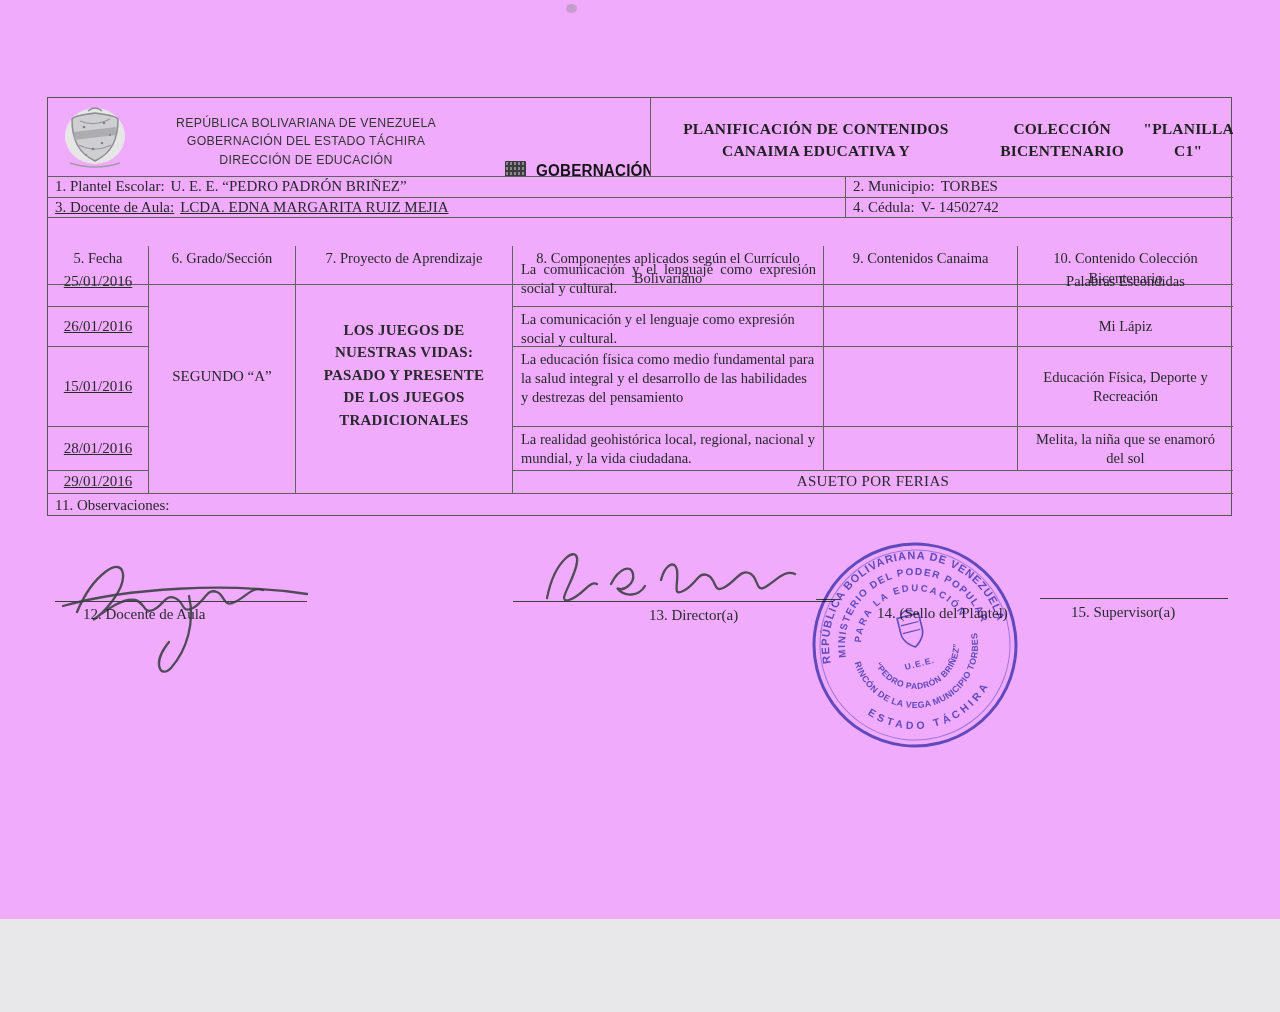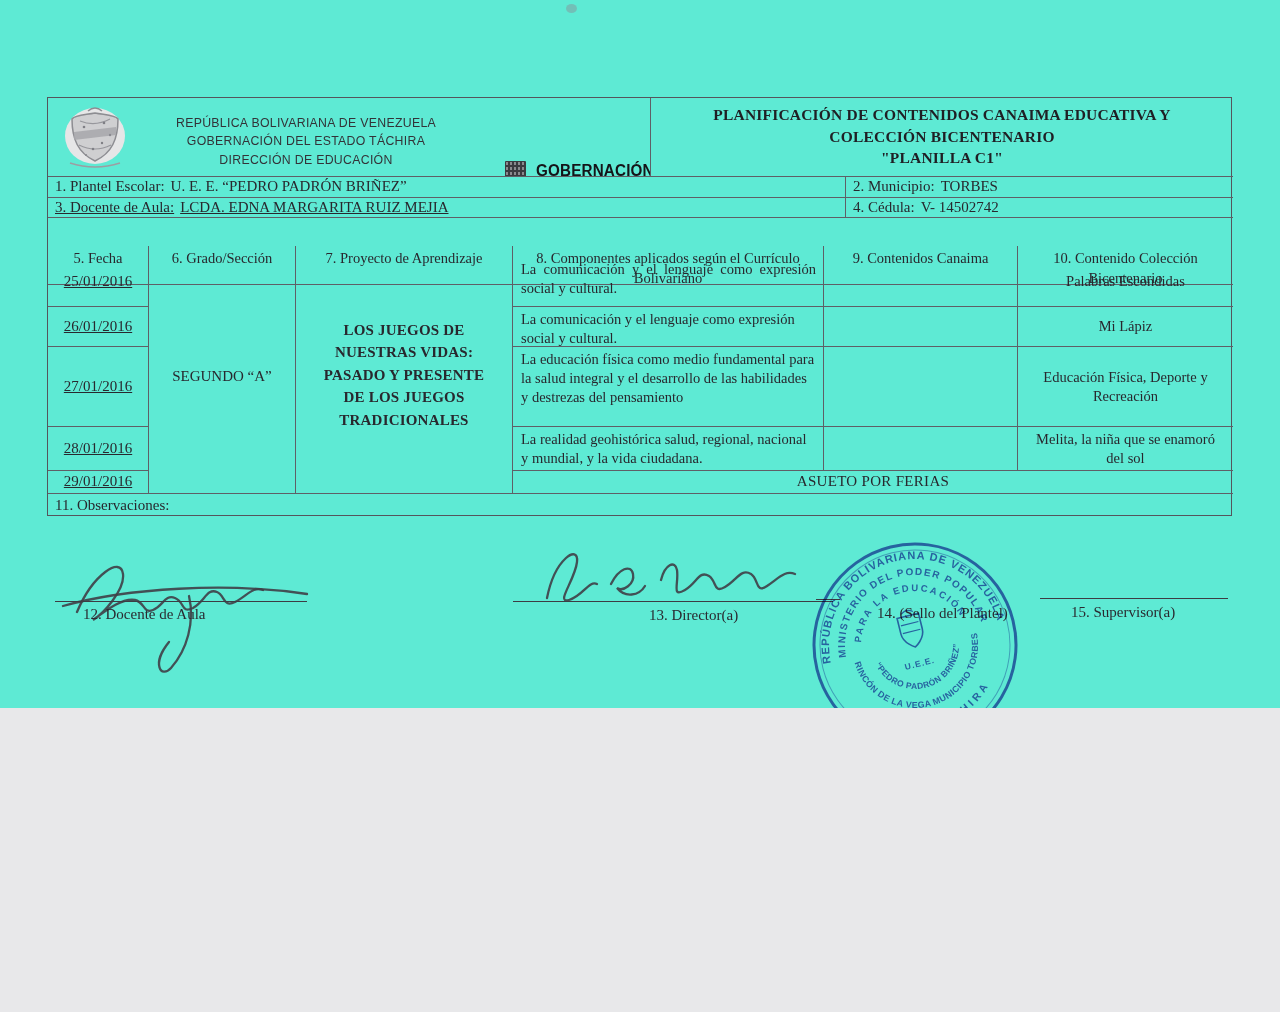--- a/index.html
+++ b/index.html
@@ -1,16 +1,16 @@
 <!DOCTYPE html>
 <html><head>
 <meta charset="utf-8">
 <style>
   html,body{margin:0;padding:0;background:#e8e8ea;}
-  .page{position:relative;width:1280px;height:708px;background:#5eead4;overflow:hidden;
+  .page{position:relative;width:1280px;height:919px;background:#f0abfc;overflow:hidden;
         font-family:"Liberation Serif",serif;color:#28282e;}
   
   .form{position:absolute;left:47px;top:97px;width:1185px;height:419px;
         border:1.6px solid #55555c;box-sizing:border-box;}
   .c{position:absolute;box-sizing:border-box;border-right:1.3px solid #5f5f66;
      border-bottom:1.3px solid #5f5f66;font-size:15px;line-height:1.3;overflow:hidden;}
   .nr{border-right:none!important;}
   .nb{border-bottom:none!important;}
   .vcenter{display:flex;align-items:center;justify-content:center;text-align:center;}
   .field{display:flex;align-items:center;padding:0 0 0 7px;white-space:nowrap;}
@@ -29,21 +29,21 @@
            letter-spacing:.3px;color:#333338;}
   .goblogo{position:absolute;left:457px;top:20px;display:flex;gap:10px;align-items:flex-start;margin-top:43px;}
   .gobemblem{width:21px;height:34px;background-color:#3b3b40;border-radius:1px;
              background-image:radial-gradient(#8a8a8e 1px,transparent 1.3px);background-size:4px 5px;}
   .gobname{font-family:"Liberation Sans",sans-serif;font-weight:900;font-size:16px;
            letter-spacing:.2px;color:#141418;transform:scaleX(.95);transform-origin:left;}
   .gobsub{font-family:"Liberation Sans",sans-serif;font-weight:bold;font-size:7.6px;
           letter-spacing:.55px;color:#3f3f66;margin-top:1px;}
   .gobline{margin-top:3px;height:4px;width:118px;opacity:.55;
            background:repeating-linear-gradient(90deg,#8a8a90 0 7px,transparent 7px 11px);}
-  .title{display:flex;flex-direction:column;justify-content:flex-start;align-items:center;
+  .title{display:flex;flex-direction:row;justify-content:flex-start;align-items:center;
          padding-top:6px;font-weight:bold;font-size:15.5px;line-height:1.4;text-align:center;
          letter-spacing:.2px;color:#1f1f24;}
   
   .sigline{position:absolute;height:0;border-top:1.5px solid #3c3c43;}
   .siglabel{position:absolute;font-size:15px;color:#2a2a30;white-space:nowrap;margin-left:25px;}
   .sig{position:absolute;}
   .sig path{fill:none;stroke:#3f3f47;stroke-width:2.3;stroke-linecap:round;opacity:.9;}
   .stamp{position:absolute;left:803px;top:533px;mix-blend-mode:multiply;opacity:.85;}
   .speck{position:absolute;left:566px;top:4px;width:11px;height:9px;border-radius:50%;
          background:rgba(140,140,148,.45);}
@@ -111,33 +111,33 @@
 
     <div class="c colhead" style="left:0;top:120px;width:101px;height:39px;">5. Fecha</div>
     <div class="c colhead" style="left:101px;top:120px;width:147px;height:39px;">6. Grado/Sección</div>
     <div class="c colhead" style="left:248px;top:120px;width:217px;height:39px;">7. Proyecto de Aprendizaje</div>
     <div class="c colhead" style="left:465px;top:120px;width:311px;height:39px;padding-left:14px;padding-right:14px;">8. Componentes aplicados según el Currículo Bolivariano</div>
     <div class="c colhead" style="left:776px;top:120px;width:194px;height:39px;">9. Contenidos Canaima</div>
     <div class="c nr colhead" style="left:970px;top:120px;width:215px;height:39px;padding-left:8px;padding-right:8px;">10. Contenido Colección Bicentenario</div>
 
     <div class="c datecell" style="left:0;top:159px;width:101px;height:50px;">25/01/2016</div>
     <div class="c datecell" style="left:0;top:209px;width:101px;height:40px;">26/01/2016</div>
-    <div class="c datecell" style="left:0;top:249px;width:101px;height:80px;">27/01/2016</div>
+    <div class="c datecell" style="left:0;top:249px;width:101px;height:80px;">15/01/2016</div>
     <div class="c datecell" style="left:0;top:329px;width:101px;height:44px;">28/01/2016</div>
     <div class="c datecell" style="left:0;top:373px;width:101px;height:23px;">29/01/2016</div>
 
     <div class="c vcenter" style="left:101px;top:159px;width:147px;height:237px;align-items:flex-start;padding-top:110px;">SEGUNDO “A”</div>
     <div class="c vcenter proy" style="left:248px;top:159px;width:217px;height:237px;">
       <div class="inner">LOS JUEGOS DE NUESTRAS VIDAS: PASADO Y PRESENTE DE LOS JUEGOS TRADICIONALES</div>
     </div>
 
     <div class="c compcell" style="left:465px;top:159px;width:311px;height:50px;">La comunicación y el lenguaje como expresión social y cultural.</div>
     <div class="c compcell" style="left:465px;top:209px;width:311px;height:40px;text-align:left;">La comunicación y el lenguaje como expresión social y cultural.</div>
     <div class="c compcell" style="left:465px;top:249px;width:311px;height:80px;text-align:left;">La educación física como medio fundamental para la salud integral y el desarrollo de las habilidades y destrezas del pensamiento</div>
-    <div class="c compcell" style="left:465px;top:329px;width:311px;height:44px;text-align:left;">La realidad geohistórica salud, regional, nacional y mundial, y la vida ciudadana.</div>
+    <div class="c compcell" style="left:465px;top:329px;width:311px;height:44px;text-align:left;">La realidad geohistórica local, regional, nacional y mundial, y la vida ciudadana.</div>
 
     <div class="c" style="left:776px;top:159px;width:194px;height:50px;"></div>
     <div class="c" style="left:776px;top:209px;width:194px;height:40px;"></div>
     <div class="c" style="left:776px;top:249px;width:194px;height:80px;"></div>
     <div class="c" style="left:776px;top:329px;width:194px;height:44px;"></div>
 
     <div class="c nr bicell" style="left:970px;top:159px;width:215px;height:50px;">Palabras Escondidas</div>
     <div class="c nr bicell" style="left:970px;top:209px;width:215px;height:40px;">Mi Lápiz</div>
     <div class="c nr bicell" style="left:970px;top:249px;width:215px;height:80px;">Educación Física, Deporte y Recreación</div>
     <div class="c nr bicell" style="left:970px;top:329px;width:215px;height:44px;">Melita, la niña que se enamoró del sol</div>

